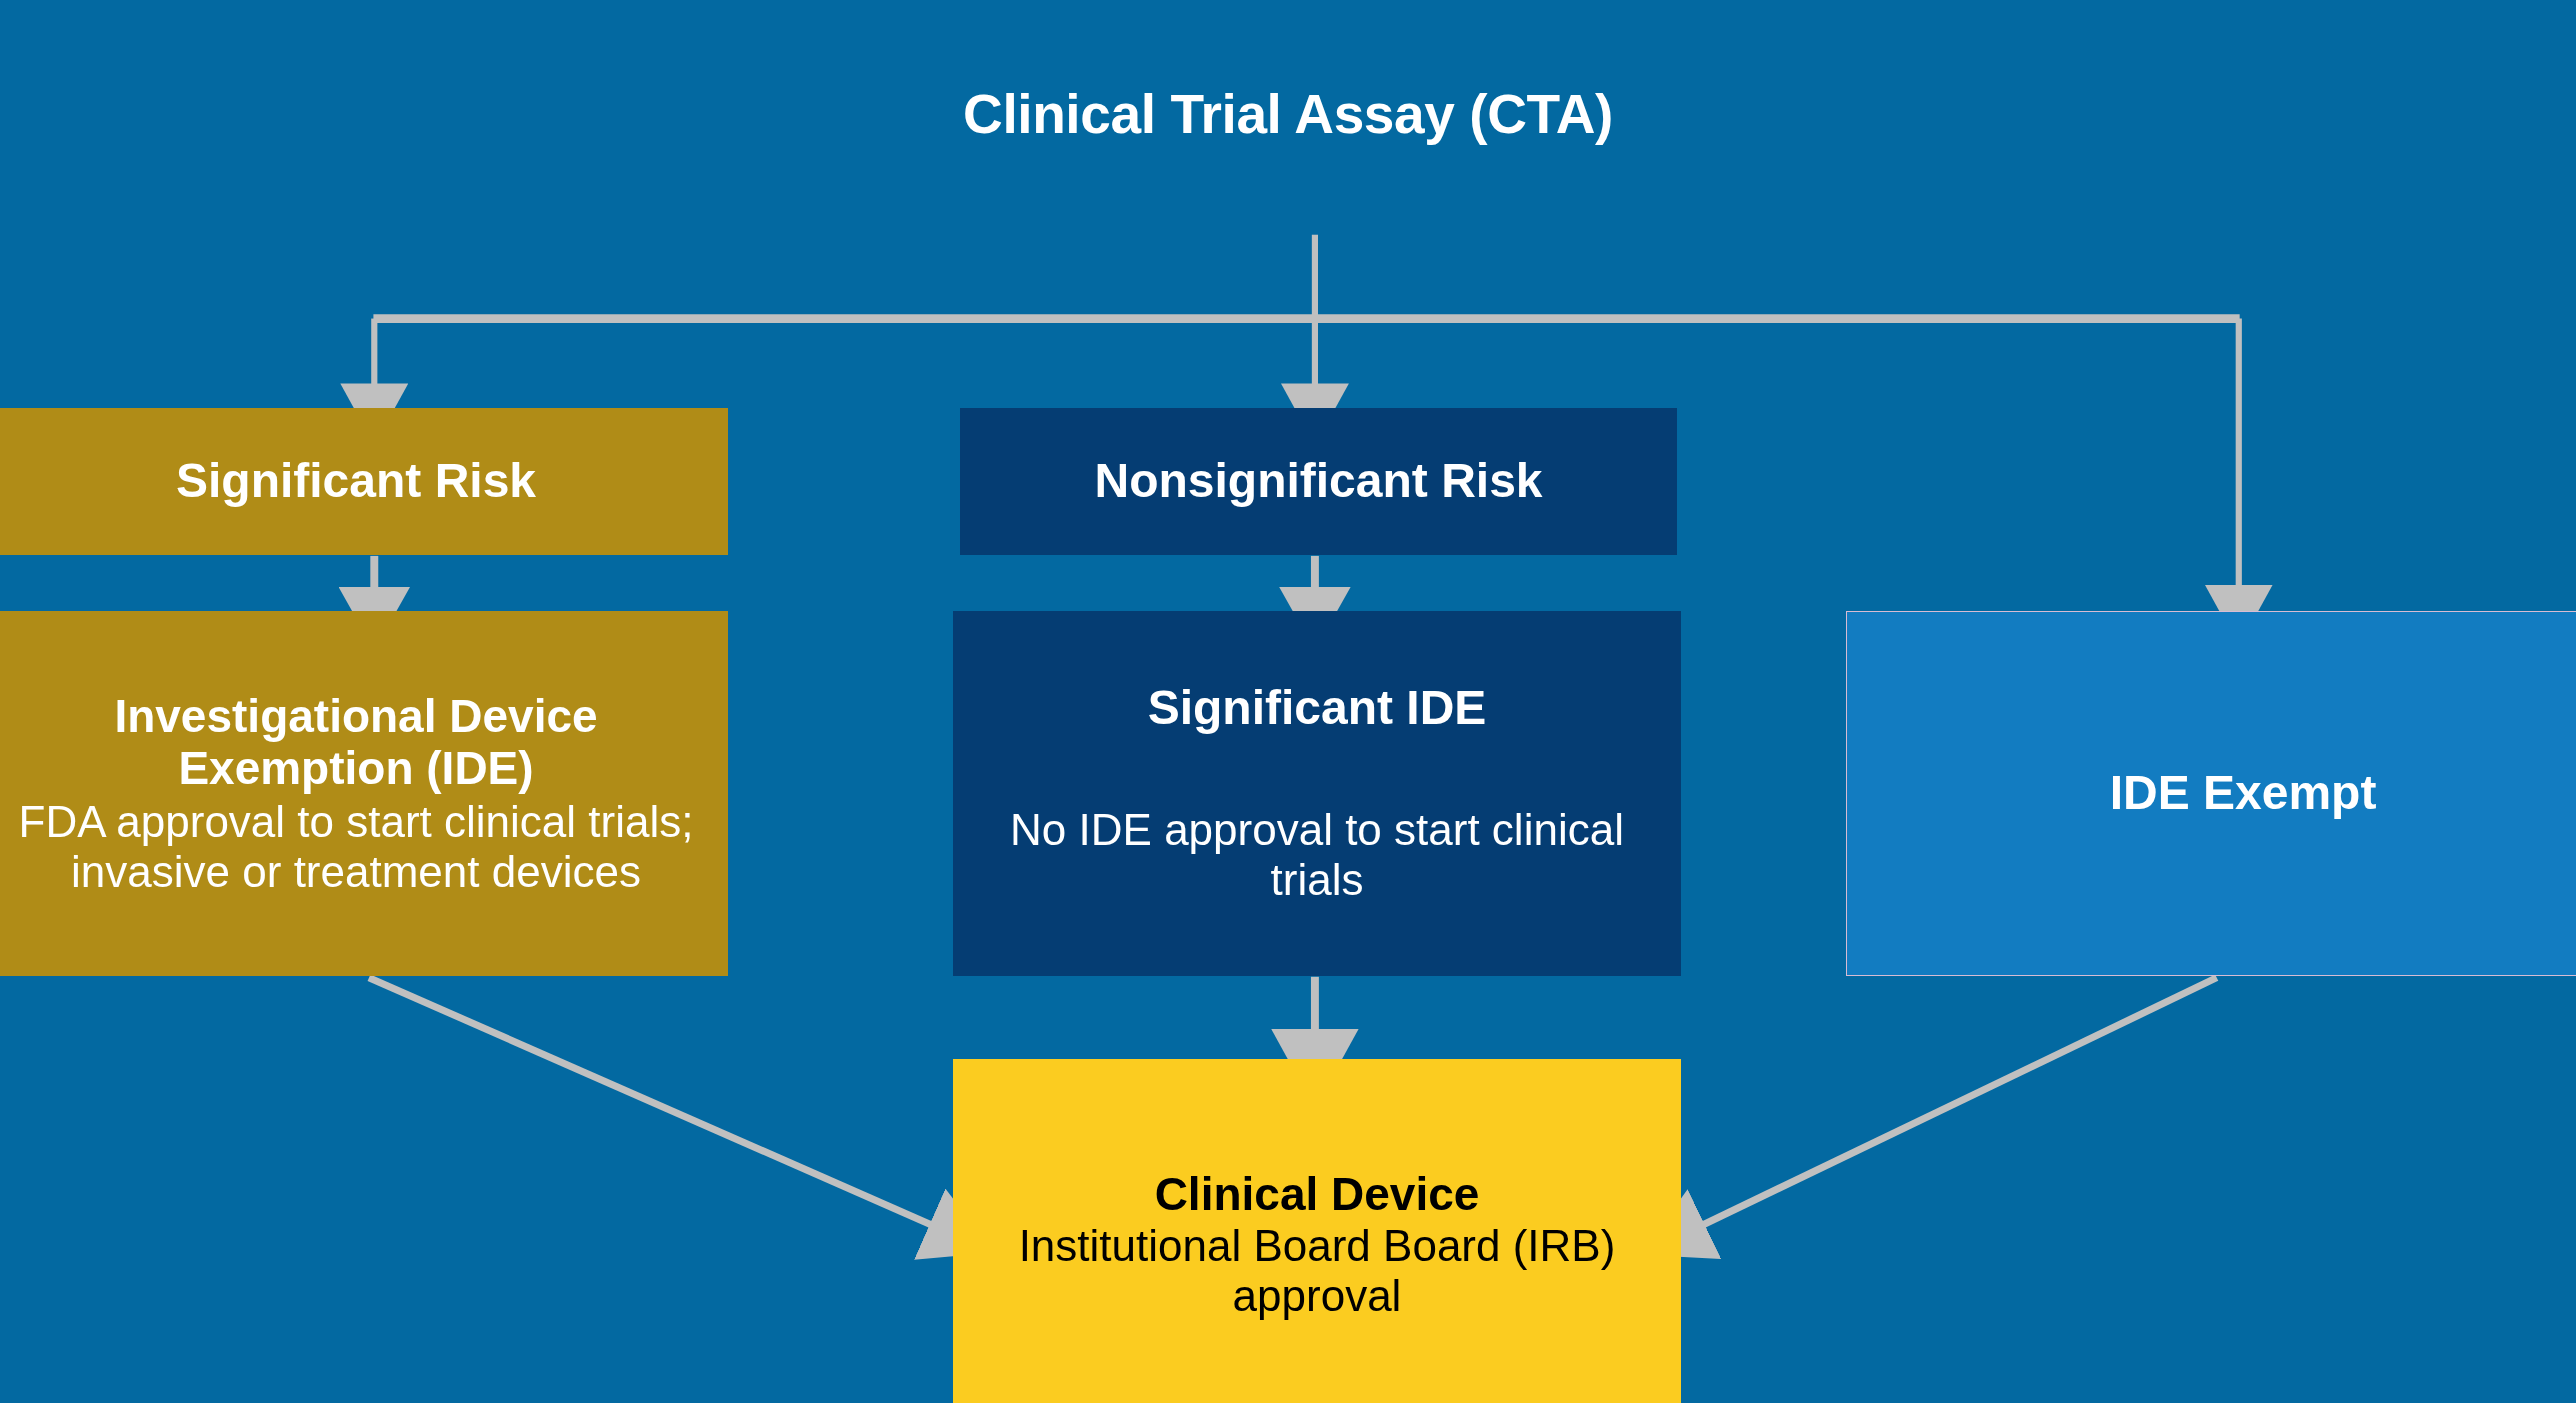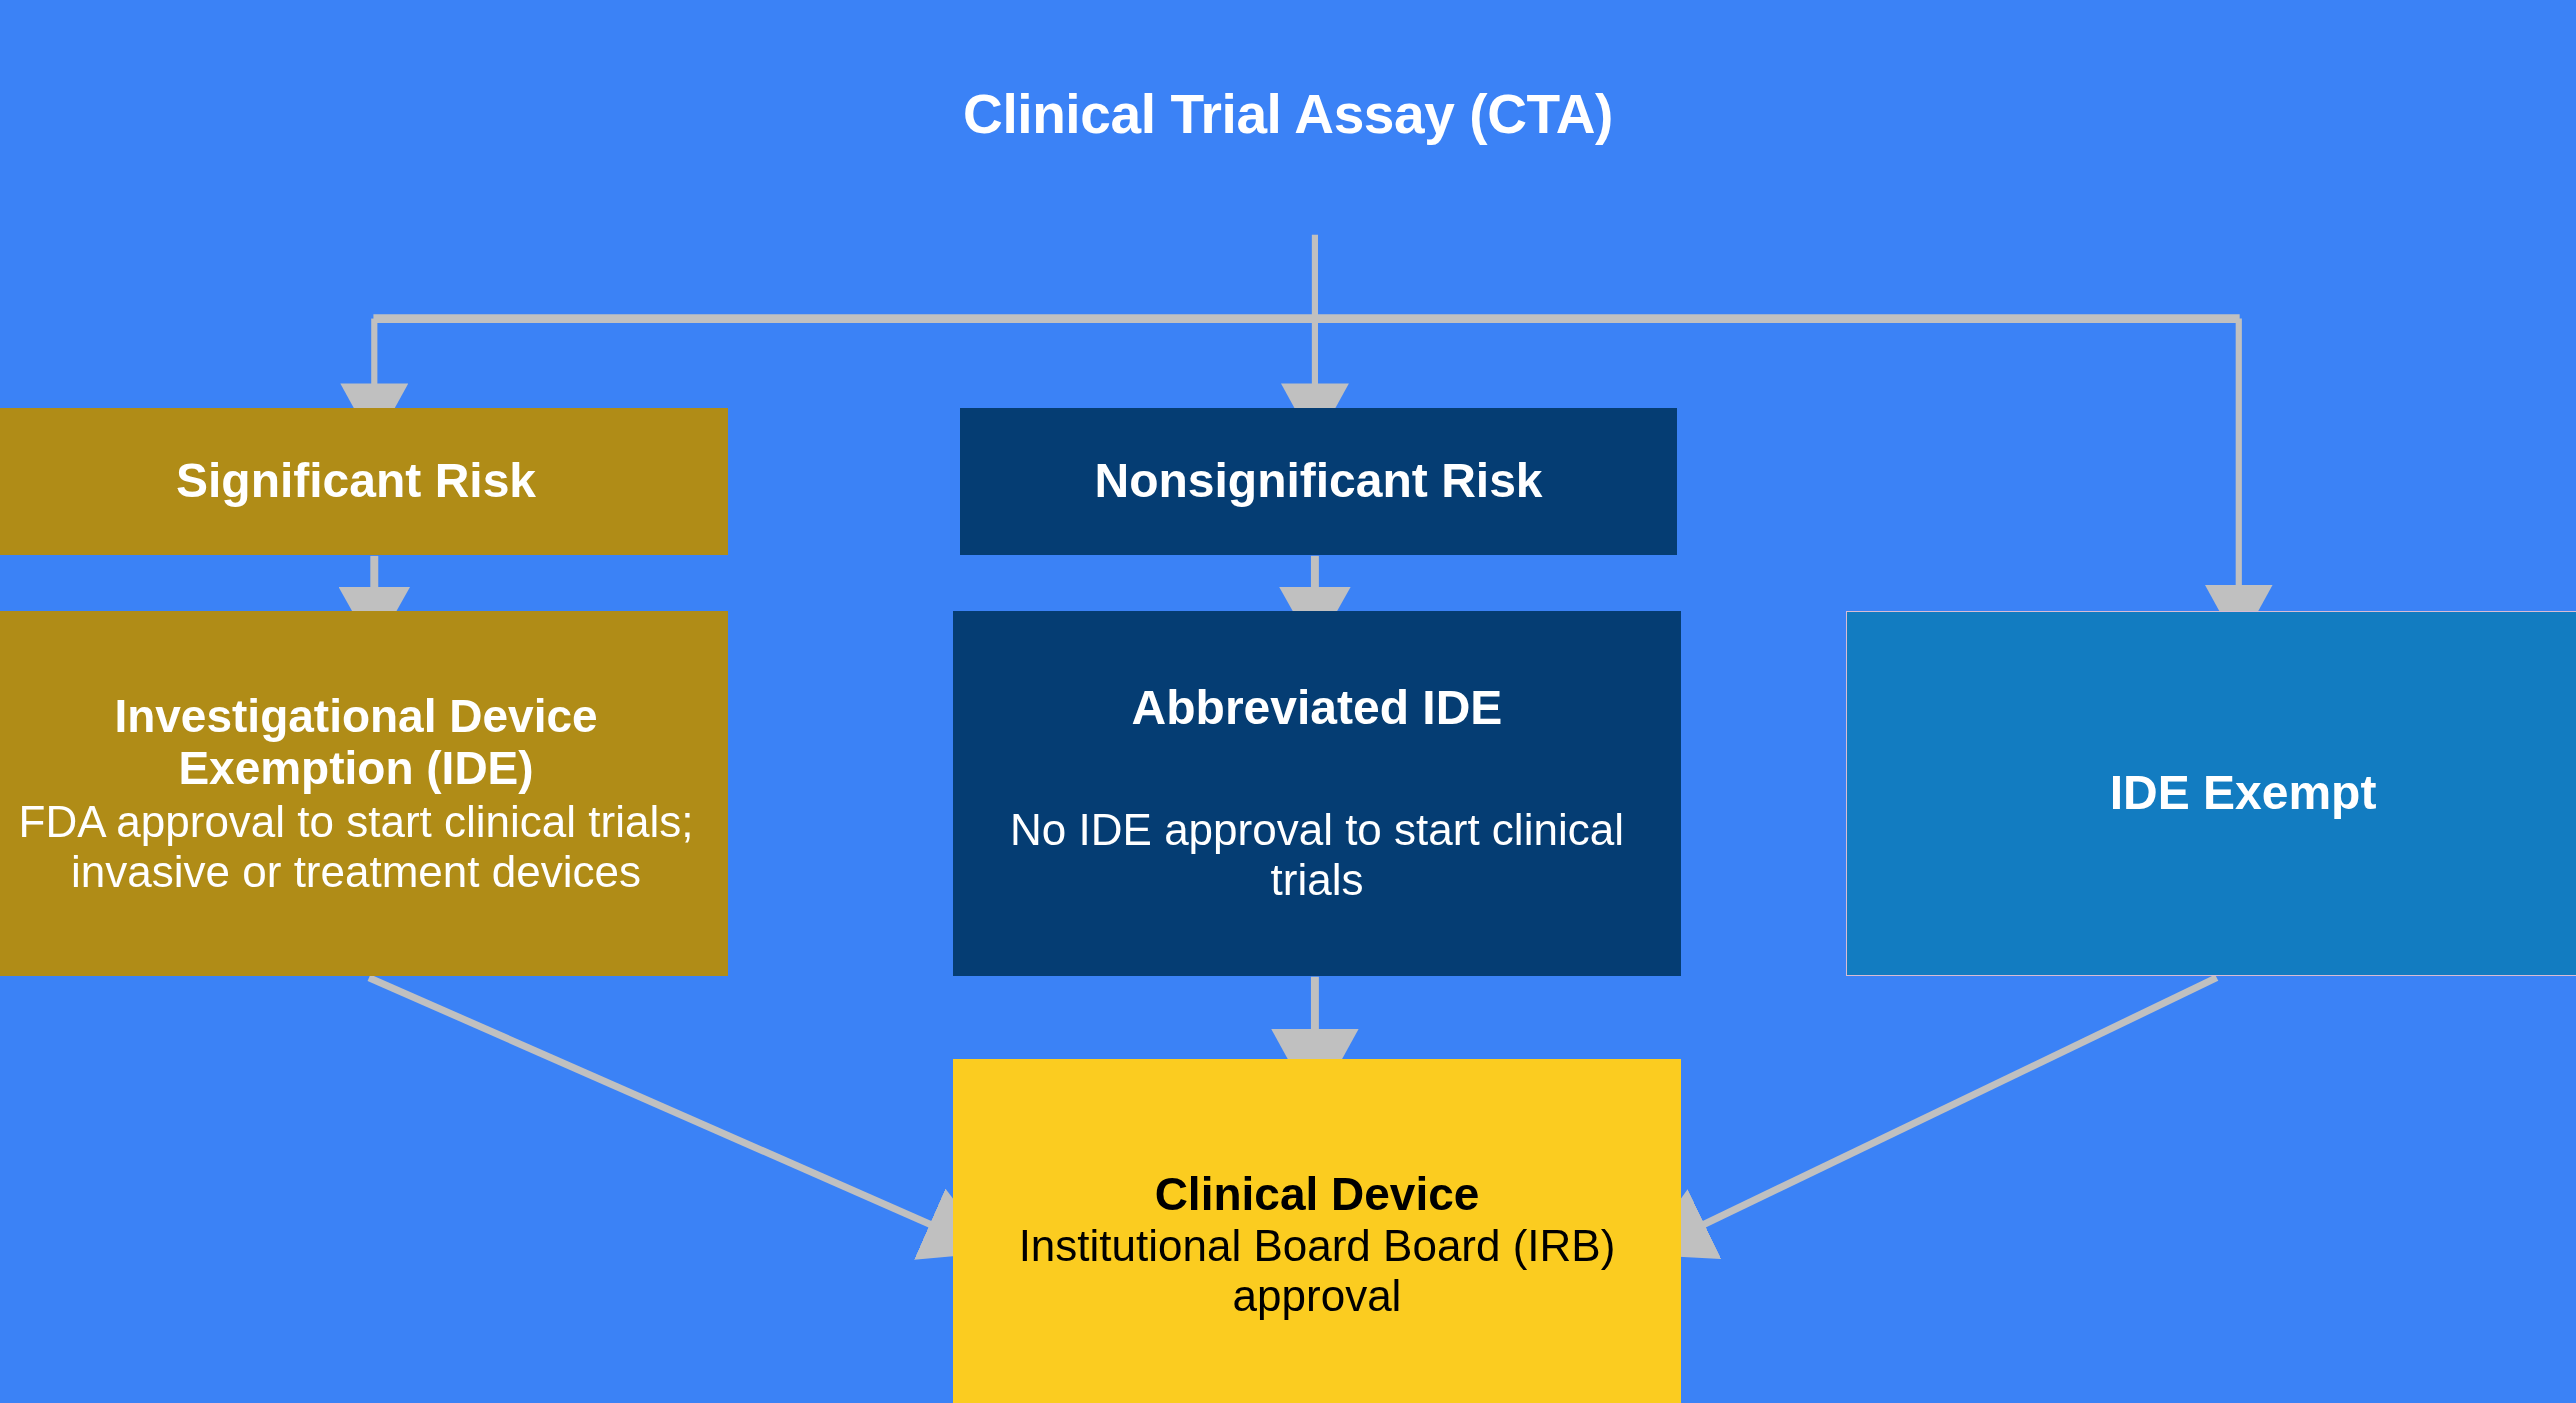--- a/index.html
+++ b/index.html
@@ -4,21 +4,21 @@
 <style>
   html, body {
     margin: 0;
     padding: 0;
     background: #000000;
   }
   #canvas {
     position: relative;
     width: 2576px;
     height: 1403px;
-    background: #3b82f6;
+    background: #0369a1;
     overflow: hidden;
     font-family: "Liberation Sans", sans-serif;
   }
 
   
   #title {
     position: absolute;
     left: 0;
     top: 86px;
     width: 2576px;
@@ -162,21 +162,21 @@
   <div class="node" id="node-nonsignificant-risk">
     <span class="hdr">Nonsignificant Risk</span>
   </div>
 
   <div class="node" id="node-ide">
     <span class="hdr">Investigational Device Exemption (IDE)</span>
     <span class="body">FDA approval to start clinical trials; invasive or treatment devices</span>
   </div>
 
   <div class="node" id="node-abbreviated-ide">
-    <span class="hdr">Abbreviated IDE</span>
+    <span class="hdr">Significant IDE</span>
     <span class="body">No IDE approval to start clinical trials</span>
   </div>
 
   <div class="node" id="node-ide-exempt">
     <span class="hdr">IDE Exempt</span>
   </div>
 
   <div class="node" id="node-clinical-trials">
     <span class="hdr">Clinical Device</span>
     <span class="body">Institutional Board Board (IRB) approval</span>

